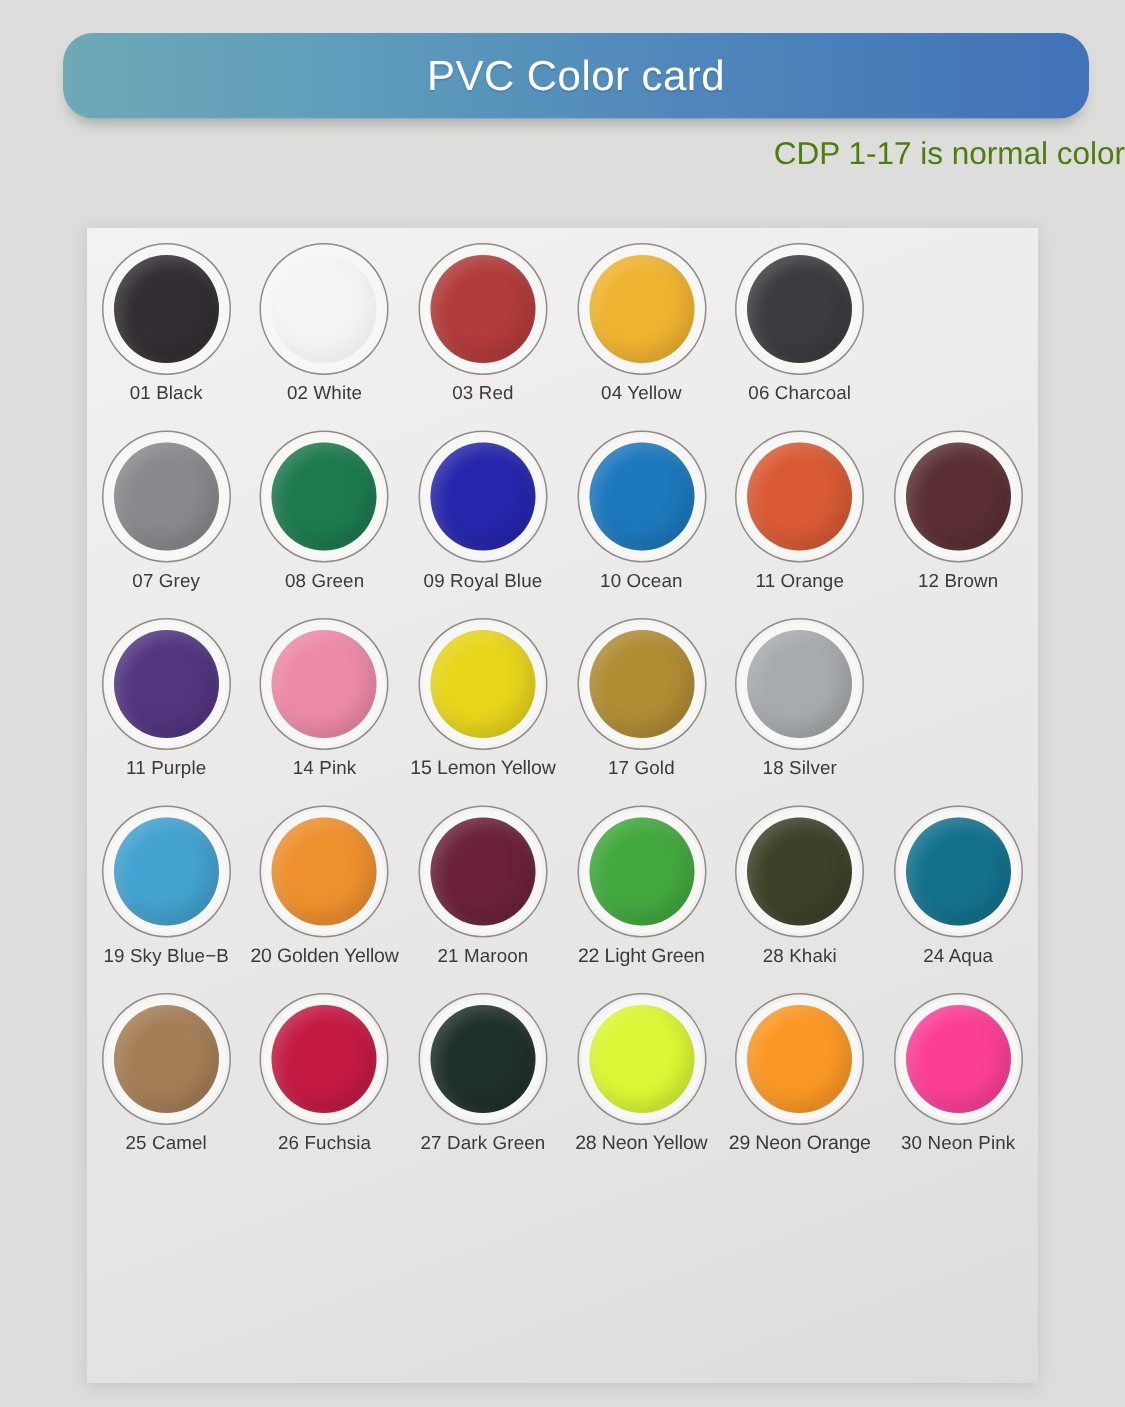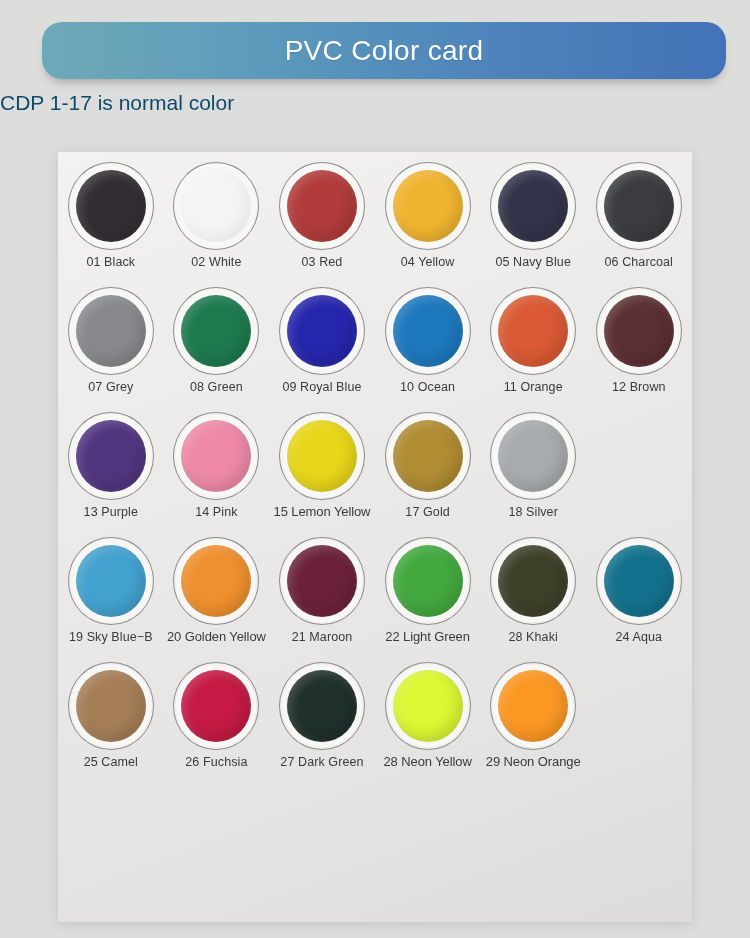--- a/index.html
+++ b/index.html
@@ -45,22 +45,22 @@
     line-height: 1;
     text-shadow: 0 1px 1px rgba(0,0,0,0.12);
   }
 
   
   .notes {
     position: absolute;
     left: 0;
     top: 90px;
     width: 750px;
-    text-align: left;
-    color: #0c4a6e;
+    text-align: right;
+    color: #4d7c0f;
     font-size: 21px;
     line-height: 25px;
     font-weight: 400;
   }
   .notes div { margin: 0; }
 
   
   .sheet {
     position: absolute;
     left: 58px;
@@ -182,28 +182,20 @@
           <div class="ring">
             <div class="bed">
               <div class="disc" style="background: rgb(240, 180, 48);"></div>
             </div>
           </div>
           <div class="label">04 Yellow</div>
         </div>
         <div class="cell">
           <div class="ring">
             <div class="bed">
-              <div class="disc" style="background: rgb(51, 52, 74);"></div>
-            </div>
-          </div>
-          <div class="label">05 Navy Blue</div>
-        </div>
-        <div class="cell">
-          <div class="ring">
-            <div class="bed">
               <div class="disc" style="background: rgb(59, 60, 64);"></div>
             </div>
           </div>
           <div class="label">06 Charcoal</div>
         </div>
       </div>
       <div class="row">
         <div class="cell">
           <div class="ring">
             <div class="bed">
@@ -253,21 +245,21 @@
           <div class="label">12 Brown</div>
         </div>
       </div>
       <div class="row">
         <div class="cell">
           <div class="ring">
             <div class="bed">
               <div class="disc" style="background: rgb(82, 53, 127);"></div>
             </div>
           </div>
-          <div class="label">13 Purple</div>
+          <div class="label">11 Purple</div>
         </div>
         <div class="cell">
           <div class="ring">
             <div class="bed">
               <div class="disc" style="background: rgb(238, 138, 168);"></div>
             </div>
           </div>
           <div class="label">14 Pink</div>
         </div>
         <div class="cell">
@@ -378,16 +370,24 @@
           </div>
           <div class="label tight">28 Neon Yellow</div>
         </div>
         <div class="cell">
           <div class="ring">
             <div class="bed">
               <div class="disc" style="background: rgb(251, 152, 36);"></div>
             </div>
           </div>
           <div class="label tight">29 Neon Orange</div>
+        </div>
+        <div class="cell">
+          <div class="ring">
+            <div class="bed">
+              <div class="disc" style="background: rgb(251, 63, 150);"></div>
+            </div>
+          </div>
+          <div class="label">30 Neon Pink</div>
         </div>
       </div>
     </div>
 </div>
 
 </body></html>

